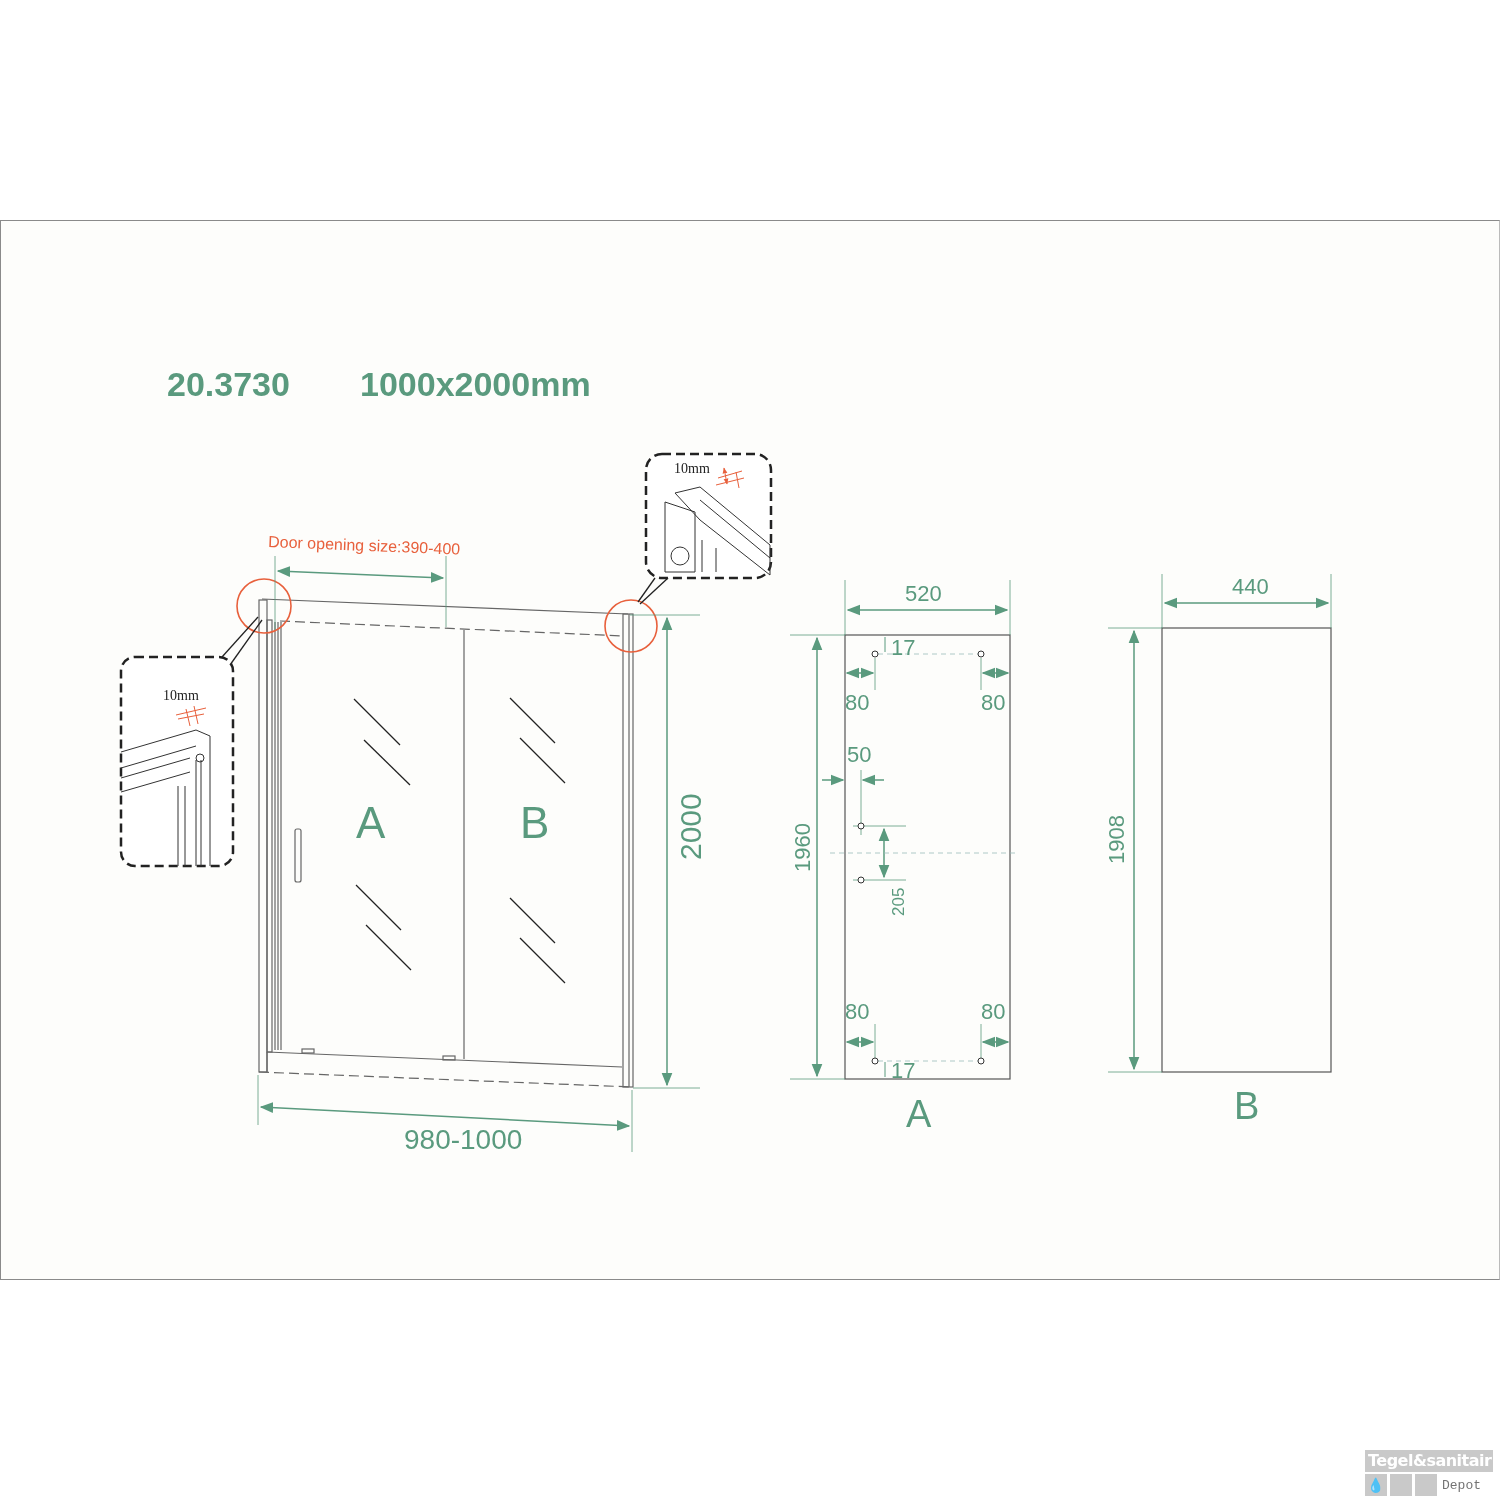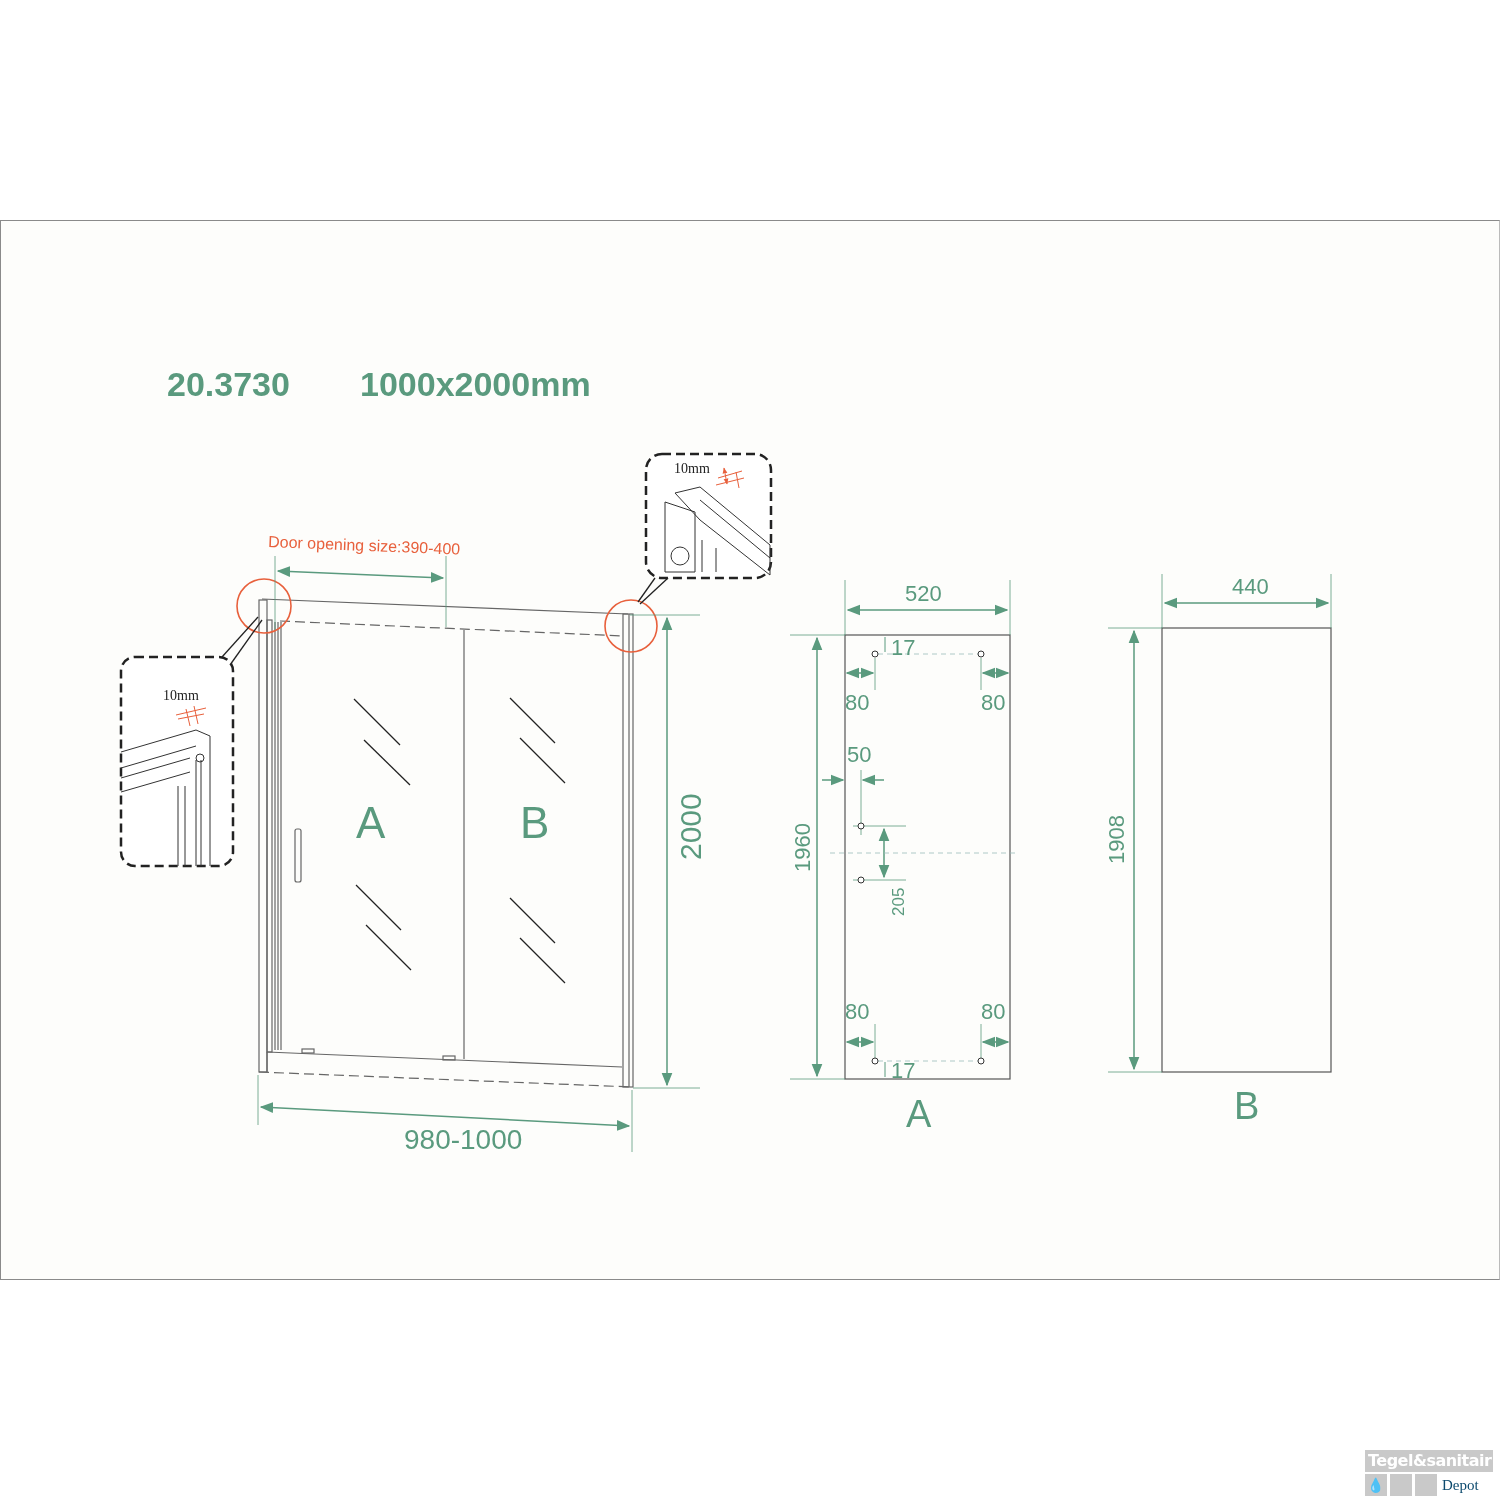--- a/index.html
+++ b/index.html
@@ -8,21 +8,21 @@
     svg { position: absolute; left: 0; top: 0; }
     .dimtext { fill: #5a9a7e; font-family: "Liberation Sans", sans-serif; }
     .title { fill: #5a9a7e; font-family: "Liberation Sans", sans-serif; font-weight: bold; font-size: 34px; }
     .redtext { fill: #e8603c; font-family: "Liberation Sans", sans-serif; font-size: 16px; }
     .smalltext { fill: #222; font-family: "Liberation Serif", serif; font-size: 14px; }
     .panel-label { fill: #5a9a7e; font-family: "Liberation Sans", sans-serif; font-size: 44px; }
     #logo { position: absolute; left: 1365px; top: 1450px; width: 128px; height: 48px; }
     #logo .top { background: #c9c9c9; color: #fff; font-weight: bold; font-size: 16px; padding: 1px 3px; line-height: 20px; font-family: "DejaVu Sans", sans-serif; letter-spacing: -0.5px; white-space: nowrap; }
     #logo .bottom { display: flex; margin-top: 2px; height: 22px; align-items: center; }
     #logo .sq { width: 22px; height: 22px; background: #c9c9c9; margin-right: 3px; color: #fff; font-size: 14px; text-align: center; line-height: 22px; }
-    #logo .depot { color: #0c4a6e; font-size: 15px; margin-left: 2px; font-family: Liberation Serif, serif; }
+    #logo .depot { color: #737373; font-size: 13px; margin-left: 2px; font-family: Liberation Mono, monospace; }
   </style>
 </head>
 <body>
 
 <div id="sheet"></div>
 
 <svg width="1500" height="1500" viewBox="0 0 1500 1500">
   <defs>
     <marker id="arr" viewBox="0 0 10 10" refX="9" refY="5" markerWidth="9" markerHeight="9" orient="auto-start-reverse">
       <path d="M0,1 L10,5 L0,9 Z" fill="#5a9a7e"></path>

